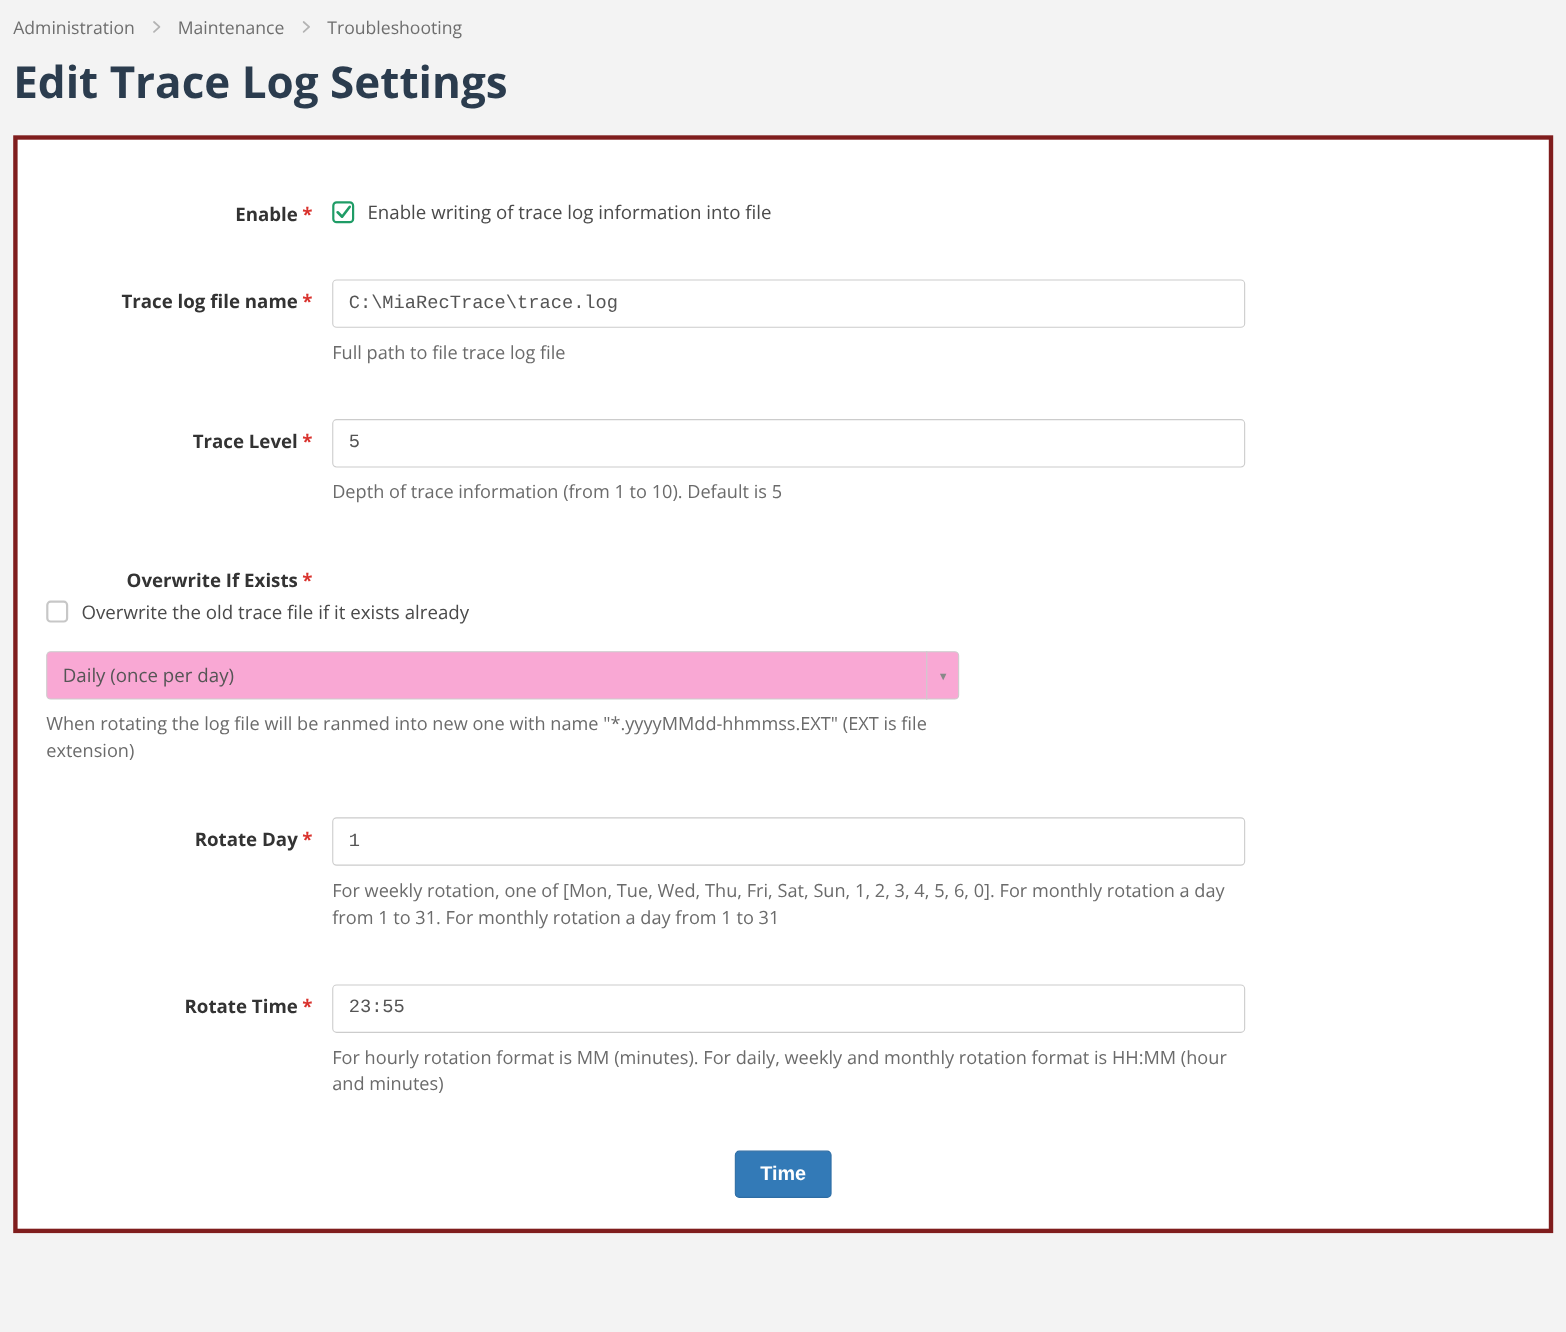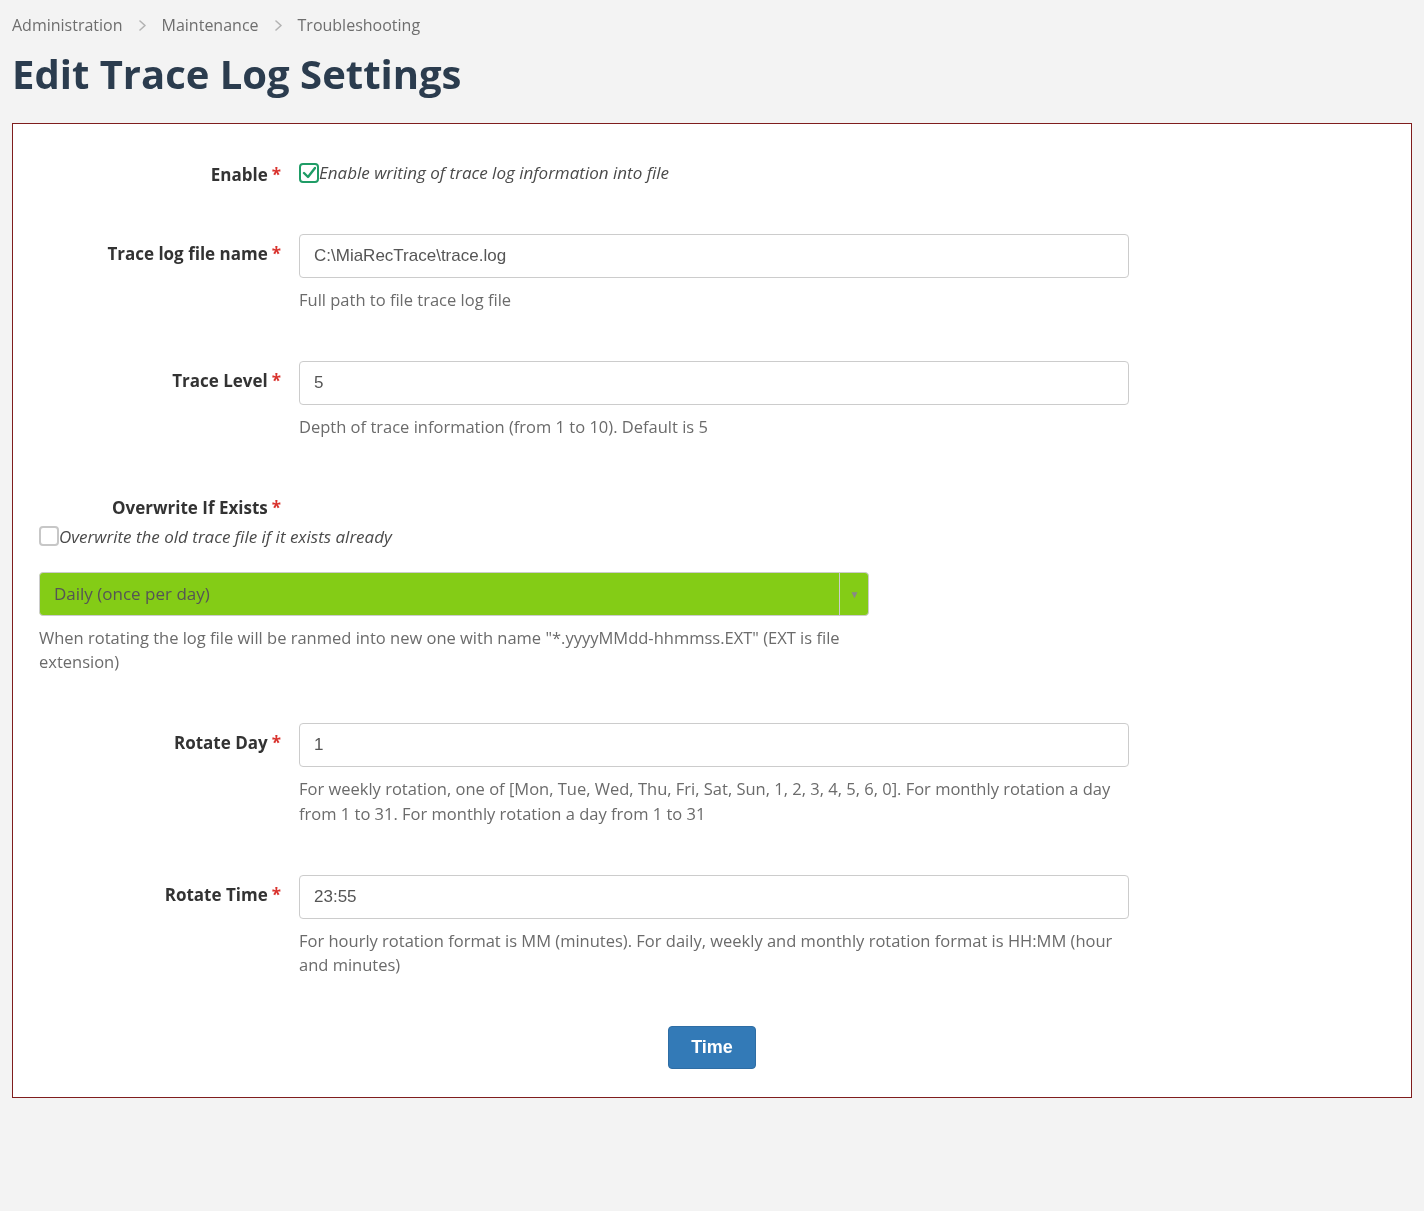--- a/index.html
+++ b/index.html
@@ -30,22 +30,22 @@
     font-size: 14px;
   }
   h1.page-title {
     font-size: 40px;
     font-weight: 700;
     color: #2b3c4e;
     margin: 6px 0 22px 0;
   }
   .panel {
     background: #fff;
-    border: 1px solid #7f1d1d;
-    padding: 31px 26px 28px 26px;
+    border: 4px solid #7f1d1d;
+    padding: 48px 26px 28px 26px;
   }
   .form-row {
     display: flex;
     align-items: flex-start;
     margin-bottom: 48px;
   }
   .form-row.tight { margin-bottom: 24px; flex-direction: column; }
   .label-col {
     width: 260px;
     min-width: 260px;
@@ -66,33 +66,33 @@
   }
   .field-col input[type=text] {
     width: 100%;
     height: 44px;
     border: 1px solid #ccc;
     border-radius: 4px;
     padding: 0 14px;
     font-size: 17px;
     color: #555;
     background: #fff;
+    font-family: Liberation Mono, monospace;
   }
   .help {
     color: #6b6b6b;
     font-size: 16.5px;
     margin-top: 10px;
     line-height: 1.5;
   }
   .checkbox-line {
     display: flex;
     align-items: center;
-    gap: 0;
+    gap: 12px;
     padding-top: 6px;
-    font-style: italic;
   }
   .cb {
     width: 20px; height: 20px;
     border: 2px solid #1f9c66;
     border-radius: 4px;
     display: inline-flex;
     align-items: center;
     justify-content: center;
     background: #fff;
     cursor: pointer;
@@ -111,21 +111,21 @@
     width: 100%;
   }
   .select-wrap .fake-select {
     width: 100%;
     height: 44px;
     border: 1px solid #ccc;
     border-radius: 4px;
     padding: 0 40px 0 14px;
     font-size: 17px;
     color: #555;
-    background: #84cc16;
+    background: #f9a8d4;
     display: flex;
     align-items: center;
     cursor: pointer;
   }
   .select-wrap .arrow-btn {
     position: absolute;
     right: 0; top: 0;
     width: 30px; height: 44px;
     border-left: 1px solid #ccc;
     display: flex;

